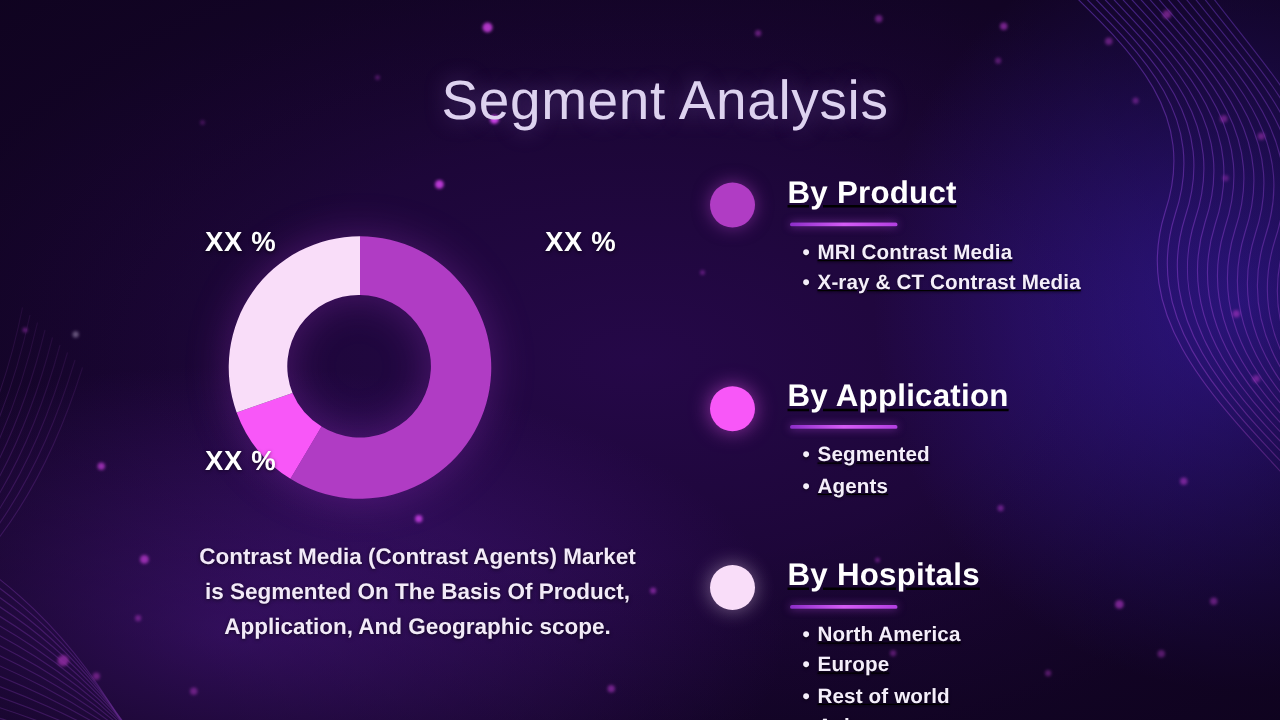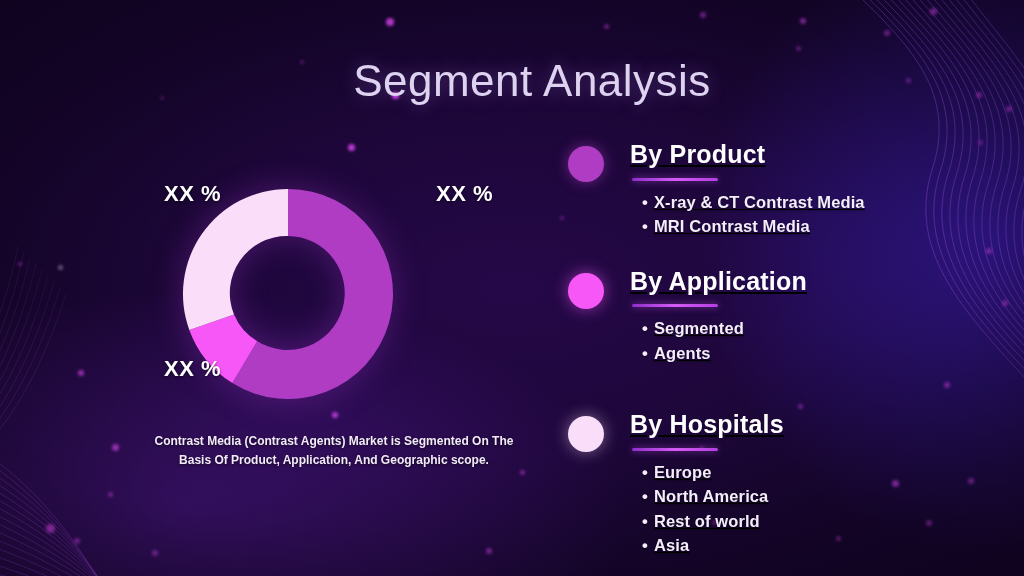--- a/index.html
+++ b/index.html
@@ -90,38 +90,38 @@
   .pct-a { left: 24px;  top: 31px; }
   .pct-b { left: 296px; top: 31px; }
   .pct-c { left: 24px;  top: 206px; }
 
   .caption {
     position: absolute;
     left: 12px;
     top: 282px;
     width: 364px;
     text-align: center;
-    font-size: 12px;
+    font-size: 18px;
     font-weight: bold;
     line-height: 1.55;
     color: #f2eaf8;
     text-shadow: 0 1px 3px rgba(0,0,0,0.6);
   }
 
   
   .segments {
     position: absolute;
     left: 560px;
     top: 140px;
     width: 430px;
     text-decoration: underline;
   }
   .segment { position: relative; }
   .seg-1 { margin-top: 0px; }
-  .seg-2 { margin-top: 28px; }
+  .seg-2 { margin-top: 64px; }
   .seg-3 { margin-top: 45px; }
 
   .seg-bullet {
     position: absolute;
     left: 8px;
     top: 6px;
     width: 36px;
     height: 36px;
     border-radius: 50%;
   }
@@ -326,42 +326,42 @@
     <div class="caption">Contrast Media (Contrast Agents) Market is Segmented On The Basis Of Product, Application, And Geographic scope.</div>
   </div>
 
   <div class="segments">
 
     <div class="segment seg-1">
       <span class="seg-bullet" style="background:#b03cc4;box-shadow:0 0 14px rgba(176,60,196,0.55);"></span>
       <div class="seg-head">By Product</div>
       <div class="seg-rule"></div>
       <ul class="seg-list">
+        <li>MRI Contrast Media</li>
         <li>X-ray &amp; CT Contrast Media</li>
-        <li>MRI Contrast Media</li>
       </ul>
     </div>
 
     <div class="segment seg-2">
       <span class="seg-bullet" style="background:#f857f8;box-shadow:0 0 16px rgba(248,87,248,0.55);"></span>
       <div class="seg-head">By Application</div>
       <div class="seg-rule"></div>
       <ul class="seg-list">
         <li>Segmented</li>
         <li>Agents</li>
       </ul>
     </div>
 
     <div class="segment seg-3">
       <span class="seg-bullet" style="background:#f9ddf9;box-shadow:0 0 16px rgba(249,221,249,0.45);"></span>
       <div class="seg-head">By Hospitals</div>
       <div class="seg-rule"></div>
       <ul class="seg-list">
+        <li>North America</li>
         <li>Europe</li>
-        <li>North America</li>
         <li>Rest of world</li>
         <li>Asia</li>
       </ul>
     </div>
 
   </div>
 
 </div>
 
 </body></html>

